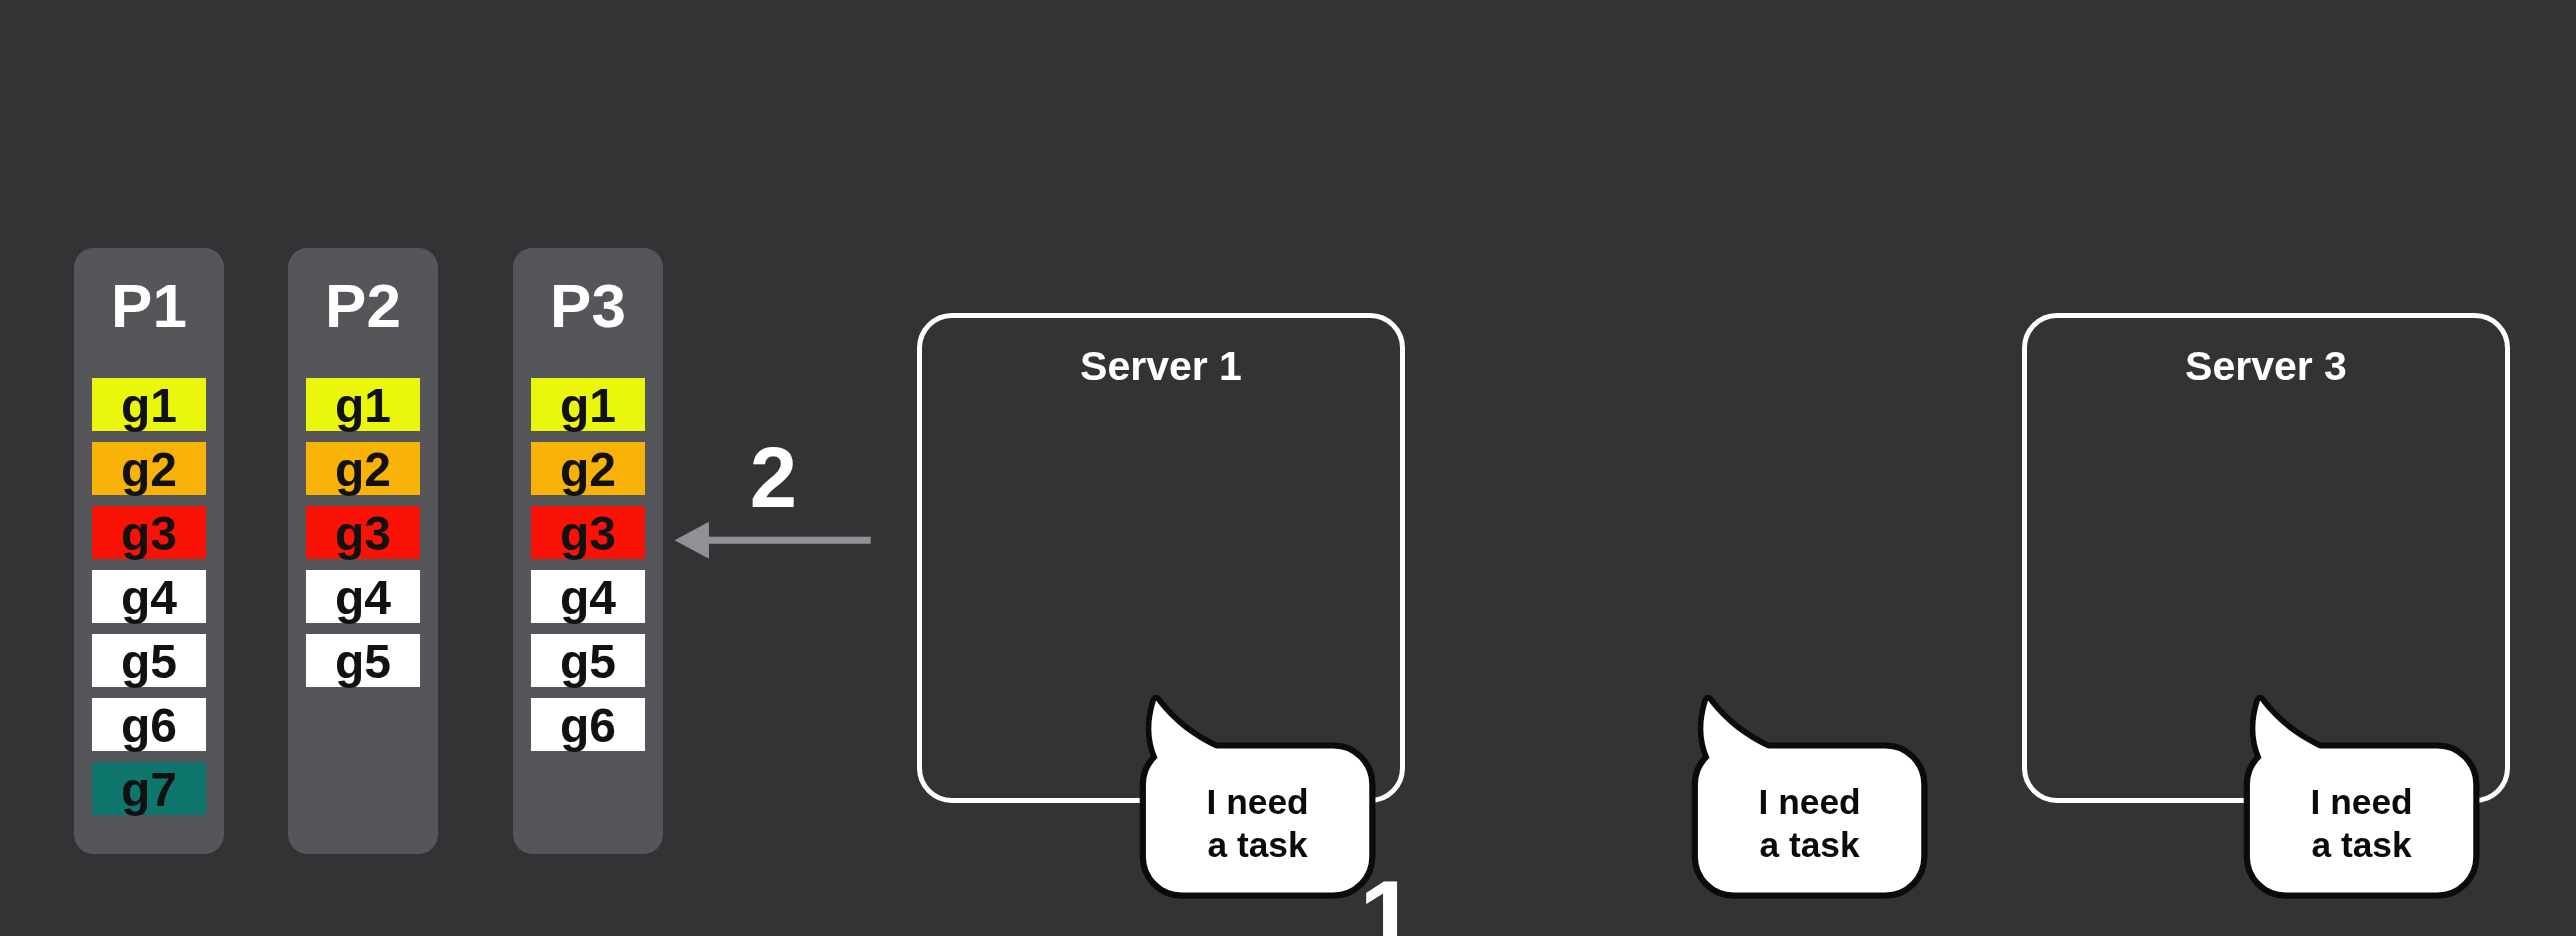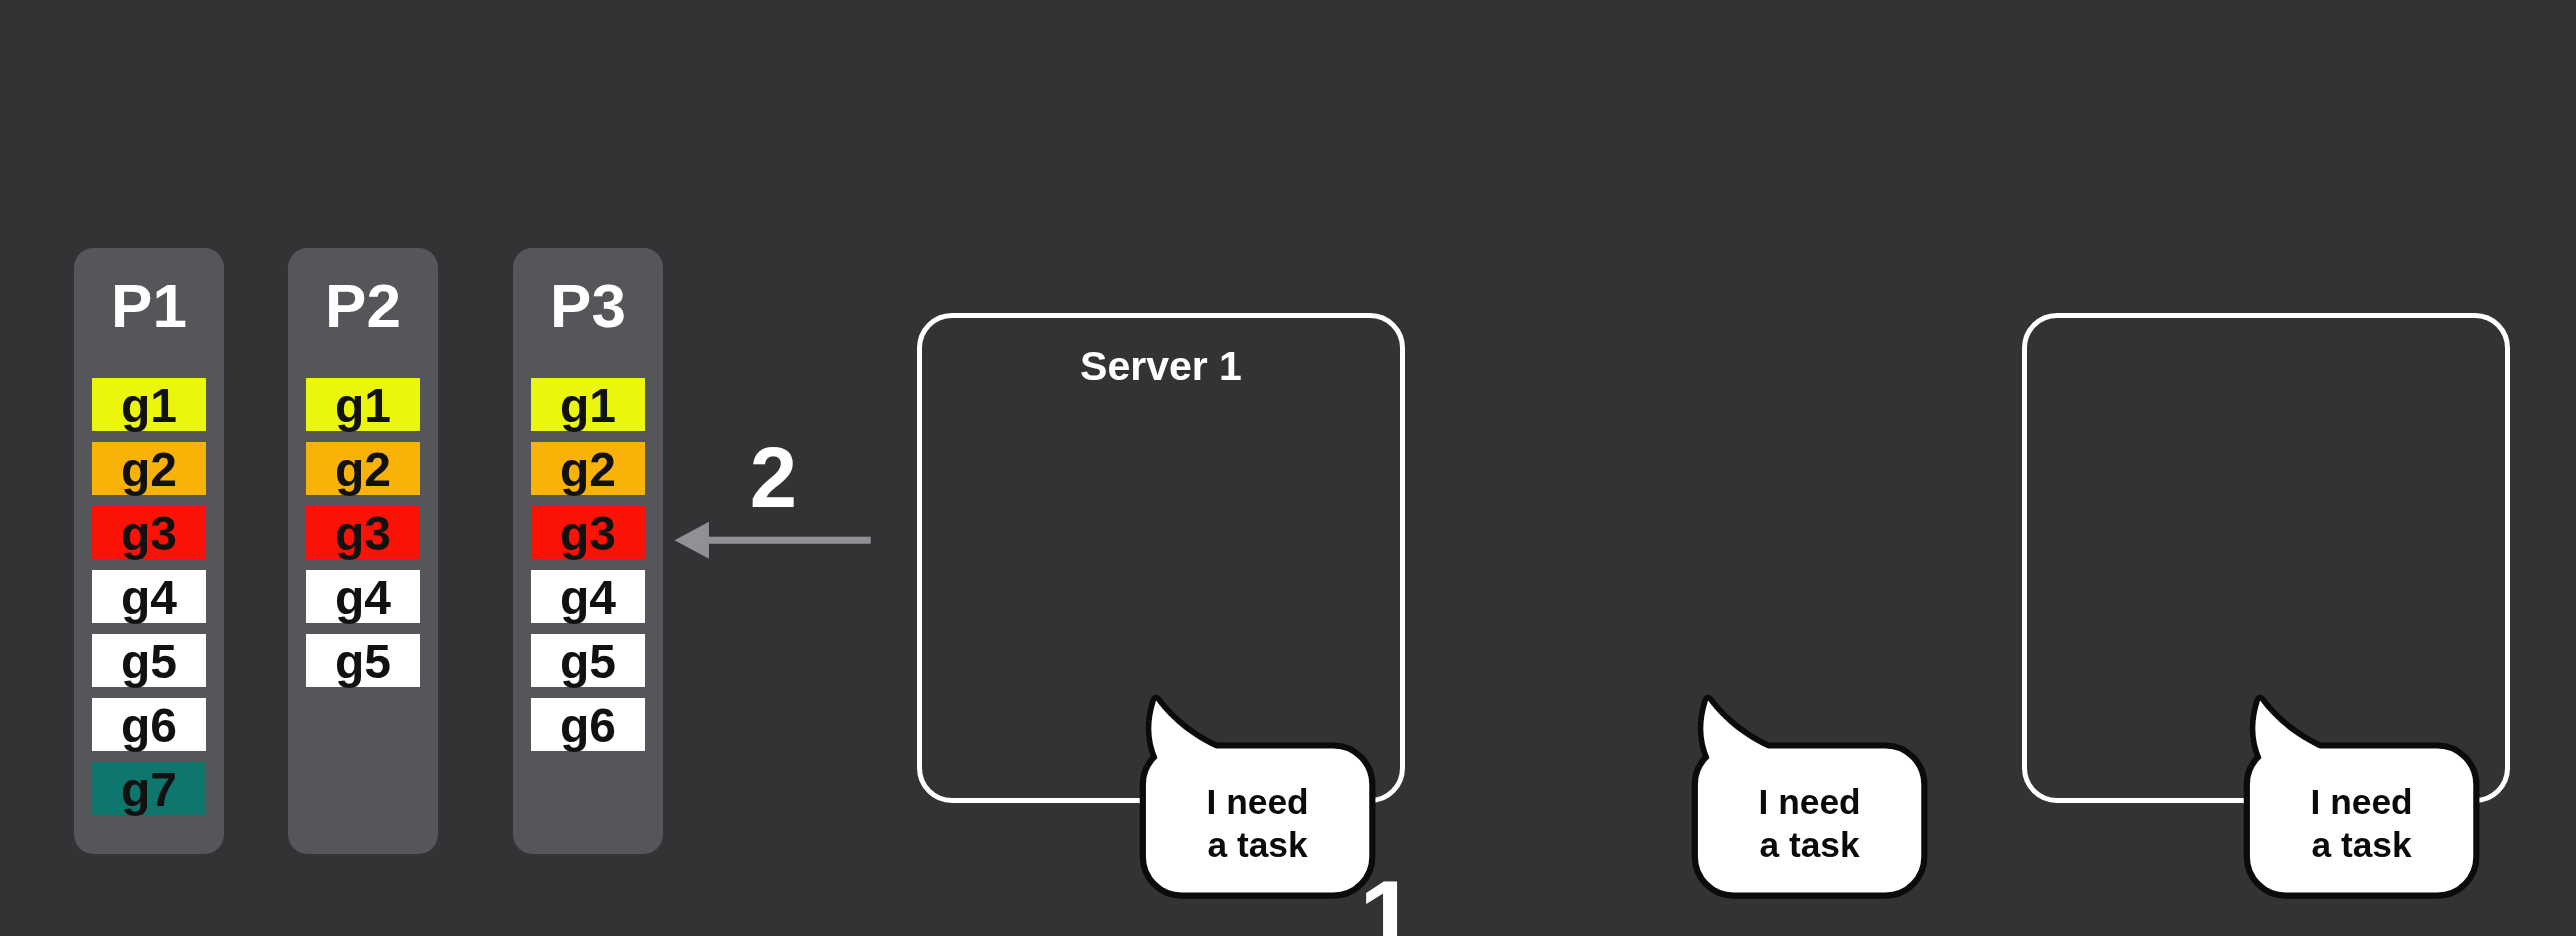--- a/index.html
+++ b/index.html
@@ -111,20 +111,21 @@
     <polygon points="13,33 52,12 52,54" fill="#8F9194"></polygon>
     <rect x="48" y="29" width="187" height="8" fill="#8F9194"></rect>
   </svg>
 
   <div class="server server-1">
     <div class="stitle">Server 1</div>
   </div>
 
 
   <div class="server server-3">
+    <div class="stitle">Server 3</div>
   </div>
 
   <svg class="bubble-svg bubble-1" viewBox="-10 -65 290 250">
     <path d="M15,-51 C32,-28 58,-6 96,9 L17,15 C7,-8 8,-29 15,-51 Z" fill="#ffffff" stroke="#0b0b0b" stroke-width="13" stroke-linejoin="round"></path>
     <rect x="0" y="0" width="260" height="170" rx="44" fill="#ffffff" stroke="#0b0b0b" stroke-width="7"></rect>
     <path d="M15,-51 C32,-28 58,-6 96,9 L17,15 C7,-8 8,-29 15,-51 Z" fill="#ffffff"></path>
     <text class="bubble-text" x="130" y="78">I need</text>
     <text class="bubble-text" x="130" y="126">a task</text>
   </svg>
 

